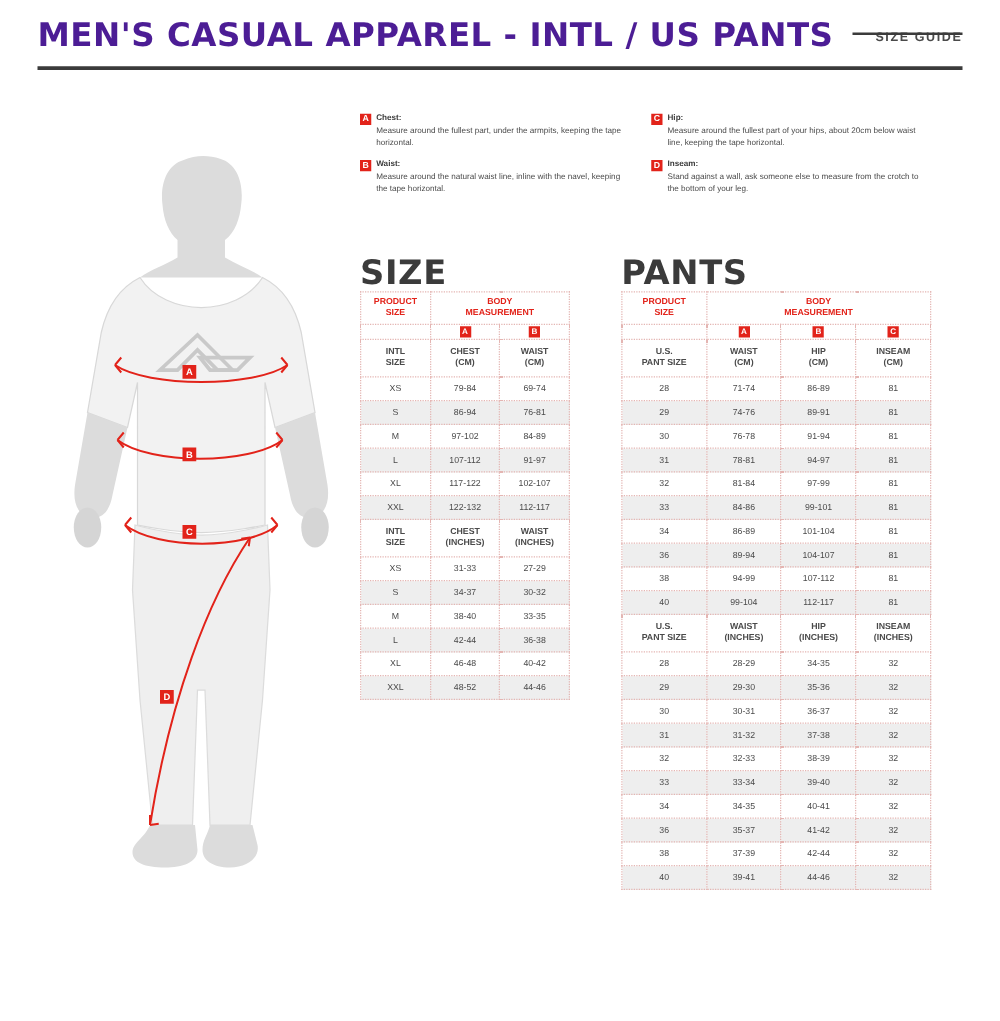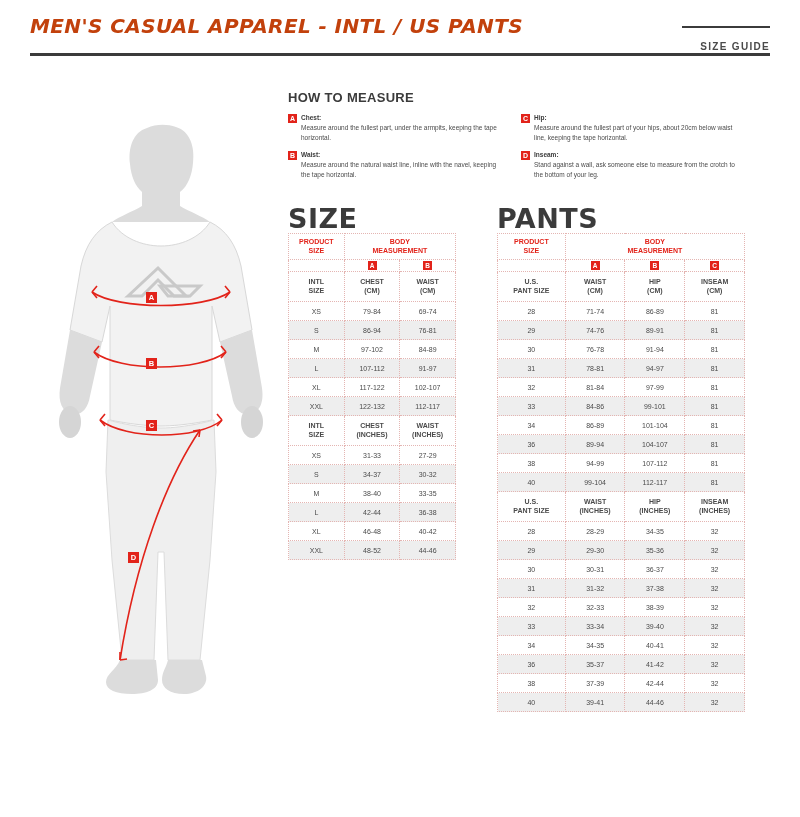--- a/index.html
+++ b/index.html
@@ -14,31 +14,30 @@
     overflow: hidden;
   }
 
   
   .header {
     position: absolute;
     left: 30px; top: 14px; right: 30px;
     height: 40px;
   }
   .header-title {
-    font-size: 20px;
+    font-size: 26px;
     font-weight: bold;
     letter-spacing: 0.4px;
-    color: #c2410c;
+    color: #4c1d95;
     font-family: "DejaVu Sans", sans-serif;
     white-space: nowrap;
-    font-style: italic;
   }
   .header-right {
     position: absolute;
-    right: 0; top: 22px;
+    right: 0; top: 6px;
     text-align: right;
   }
   .header-right .sg-label {
     font-size: 10px;
     font-weight: bold;
     letter-spacing: 1.3px;
     color: #4a4a4a;
   }
   .header-rule-long {
     position: absolute;
@@ -172,21 +171,20 @@
 <div class="header">
   <div class="header-title">MEN'S CASUAL APPAREL - INTL / US PANTS</div>
   <div class="header-right">
     <span class="sg-label">SIZE GUIDE</span>
   </div>
 </div>
 <div class="header-rule-short"></div>
 <div class="header-rule-long"></div>
 
 <div class="htm">
-  <div class="htm-title">HOW TO MEASURE</div>
   <div class="htm-cols">
     <div class="htm-col">
       <div class="htm-item">
         <span class="badge">A</span>
         <span class="htm-text"><b>Chest:</b><br><span>Measure around the fullest part, under the armpits, keeping the tape horizontal.</span></span>
       </div>
       <div class="htm-item">
         <span class="badge">B</span>
         <span class="htm-text"><b>Waist:</b><br><span>Measure around the natural waist line, inline with the navel, keeping the tape horizontal.</span></span>
       </div>

